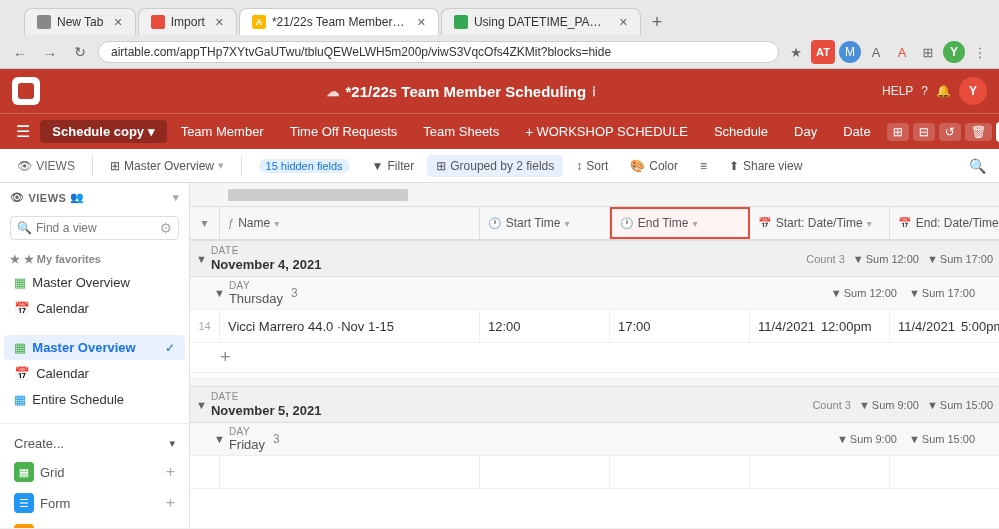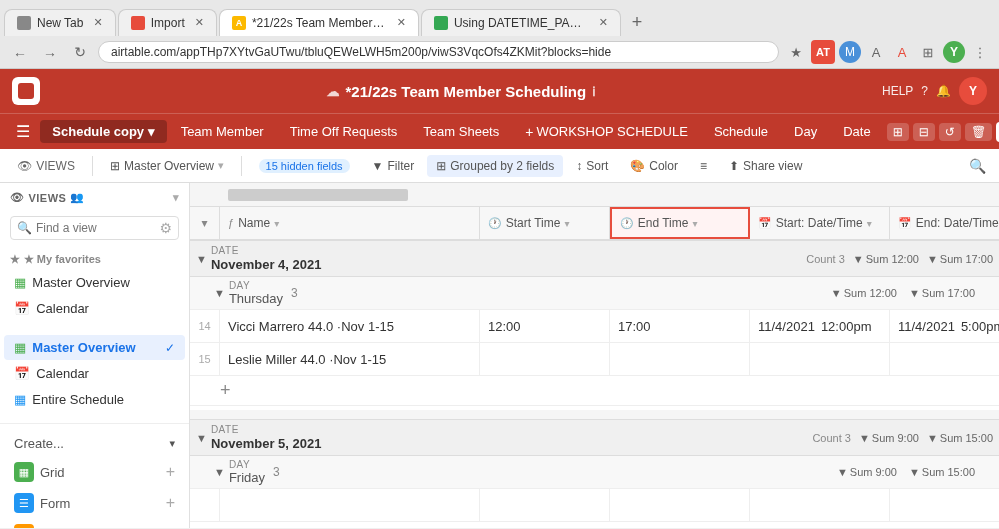--- a/index.html
+++ b/index.html
@@ -1,20 +1,20 @@
 <!DOCTYPE html>
 <html><head>
   <meta charset="utf-8">
   <style>
     * { box-sizing: border-box; margin: 0; padding: 0; }
     body { font-family: -apple-system, BlinkMacSystemFont, 'Segoe UI', sans-serif; font-size: 13px; background: #f0f0f0; overflow: hidden; }
 
     
     .browser-chrome { background: #e8e8e8; border-bottom: 1px solid #ccc; }
-    .tabs-bar { display: flex; align-items: center; padding: 8px 4px 0; gap: 2px; height: 36px; }
+    .tabs-bar { display: flex; align-items: flex-start; padding: 8px 24px 0; gap: 2px; height: 36px; }
     .tab { display: flex; align-items: center; gap: 6px; padding: 6px 12px; border-radius: 8px 8px 0 0; font-size: 12px; background: #f0f0f0; border: 1px solid #ccc; border-bottom: none; max-width: 200px; cursor: pointer; color: #333; }
     .tab.active { background: #fff; z-index: 1; }
     .tab-favicon { width: 14px; height: 14px; border-radius: 2px; display: inline-block; flex-shrink: 0; }
     .tab-title { white-space: nowrap; overflow: hidden; text-overflow: ellipsis; }
     .tab-close { margin-left: 4px; color: #666; font-size: 11px; flex-shrink: 0; }
 
     .address-bar-row { display: flex; align-items: center; padding: 4px 8px; gap: 6px; background: #e8e8e8; }
     .nav-btn { width: 24px; height: 24px; display: flex; align-items: center; justify-content: center; color: #666; font-size: 14px; cursor: pointer; border-radius: 4px; }
     .address-input { flex: 1; height: 22px; border: 1px solid #ccc; border-radius: 13px; padding: 0 12px; font-size: 12px; background: #fff; color: #333; }
     .browser-icons { display: flex; align-items: center; gap: 4px; }
@@ -432,41 +432,20 @@
                 <span>11/4/2021</span>
                 <span style="margin-left:6px;">12:00pm</span>
               </div>
               <div class="row-enddt-cell">
                 <span>11/4/2021</span>
                 <span style="margin-left:6px;">5:00pm</span>
               </div>
 
             </div>
 
-            <div class="data-row">
-              <div class="row-num-cell">
-                  <span>15</span>
-                </div>
-              <div class="row-name-cell">
-                  <span>Leslie Miller 44.0 ·Nov 1-15</span>
-                </div>
-              <div class="row-start-cell">
-                  <span></span>
-                </div>
-              <div class="row-end-cell">
-                  <span></span>
-                </div>
-              <div class="row-startdt-cell">
-                  <span></span>
-                </div>
-              <div class="row-enddt-cell">
-                  <span></span>
-                </div>
-
-            </div>
 
             <div class="add-row">+</div>
           </div>
         </div>
 
         <div style="height:10px; background:#f5f5f5; border-bottom:1px solid #ddd;"></div>
 
         <div class="group-section">
           <div class="group-header">
             <span class="group-arrow">▼</span>

